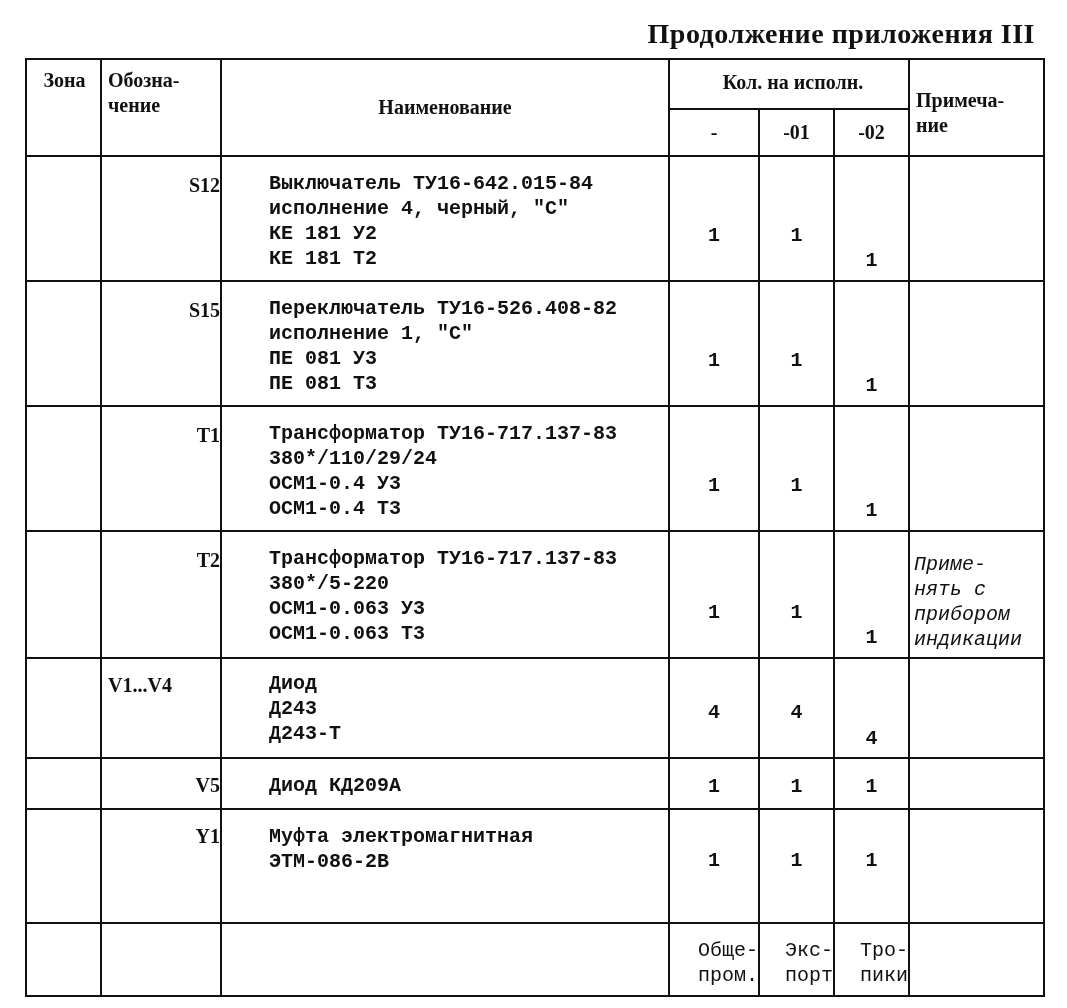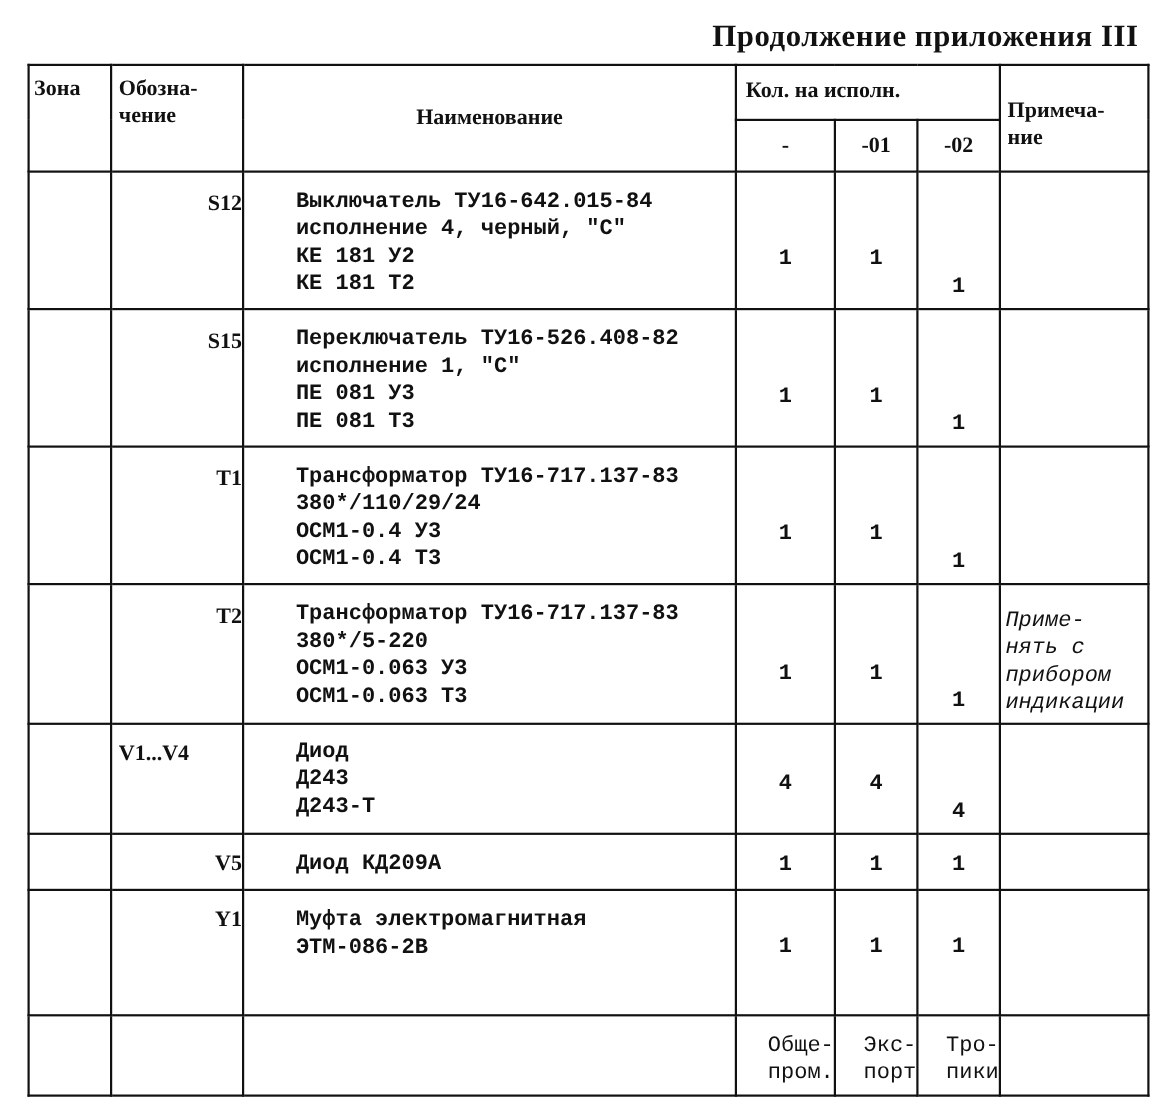--- a/index.html
+++ b/index.html
@@ -2,24 +2,24 @@
 <html><head>
 <meta charset="utf-8">
 <style>
   html, body { margin: 0; padding: 0; background: #ffffff; }
   body { width: 1067px; height: 1008px; position: relative; overflow: hidden;
          font-family: "Liberation Mono", "DejaVu Sans Mono", monospace; color: #111; }
   .caption { position: absolute; top: 18px; right: 32px; font-size: 28px; font-family: "Liberation Serif", "DejaVu Serif", serif; font-weight: bold; letter-spacing: 0.5px; }
   table.spec { position: absolute; left: 25px; top: 58px; border-collapse: collapse; table-layout: fixed; width: 1018px; }
   table.spec td, table.spec th { border: 2px solid #111; padding: 0; vertical-align: top; font-size: 20px; line-height: 25px; }
   th { font-weight: bold; font-family: "Liberation Serif", "DejaVu Serif", serif; }
-  .h-zone { text-align: left; padding: 8px 2px 0 4px !important; font-size: 19px; }
+  .h-zone { text-align: center; padding: 8px 2px 0 4px !important; font-size: 19px; }
   .h-desig { text-align: left; padding: 8px 2px 0 6px !important; font-size: 19px; }
   .h-name { vertical-align: middle !important; text-align: center; font-size: 19px; border-radius: 31px; }
-  .h-qty { text-align: left; padding: 10px 0 0 8px !important; font-size: 19px; margin-top: 16px; }
+  .h-qty { text-align: center; padding: 10px 0 0 8px !important; font-size: 19px; margin-top: 16px; }
   .h-note { vertical-align: middle !important; text-align: left; padding: 10px 4px 0 6px !important; font-size: 19px; }
   .h-sub { text-align: center; vertical-align: middle !important; font-size: 20px; }
   .desig { text-align: right; padding-top: 16px !important; font-weight: bold; font-family: "Liberation Serif", "DejaVu Serif", serif; }
   .desig.tight { text-align: left; padding-left: 6px !important; padding-top: 14px !important; }
   .name { padding: 14px 4px 4px 8px !important; font-weight: bold; }
   .name div { white-space: nowrap; margin-left: 39px; }
   .qty { text-align: center; font-weight: bold; position: relative; }
   .qty .v { position: absolute; left: 0; right: 0; }
   .note { padding: 20px 0 0 4px !important; font-size: 19px; line-height: 25px; }
   .note div { white-space: nowrap; font-style: italic; }

